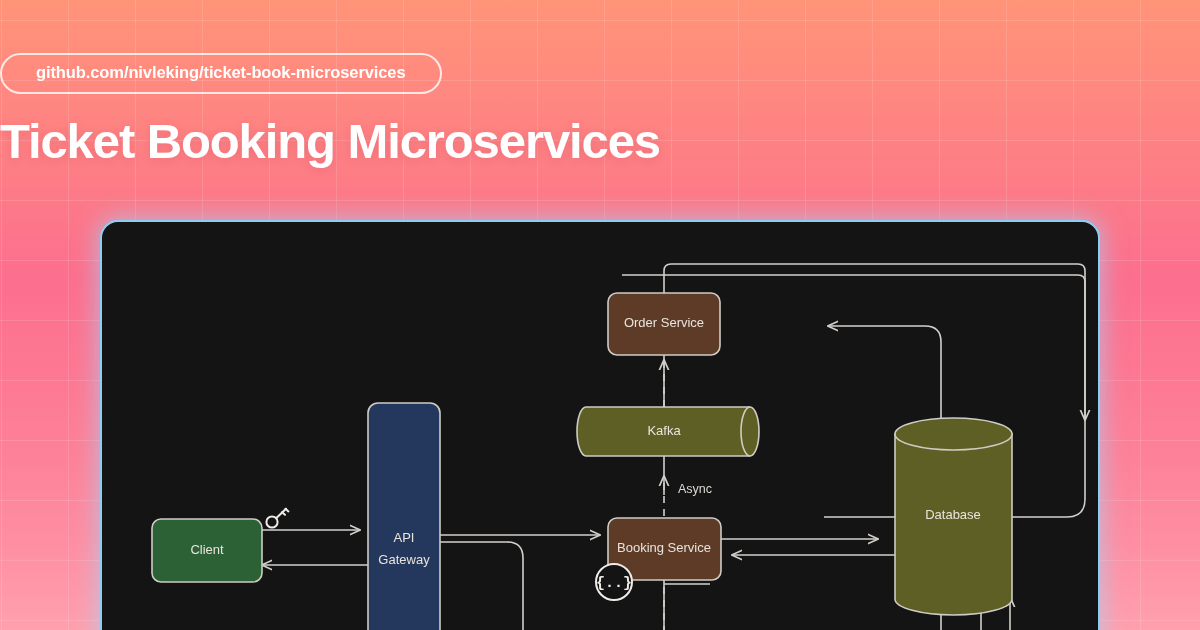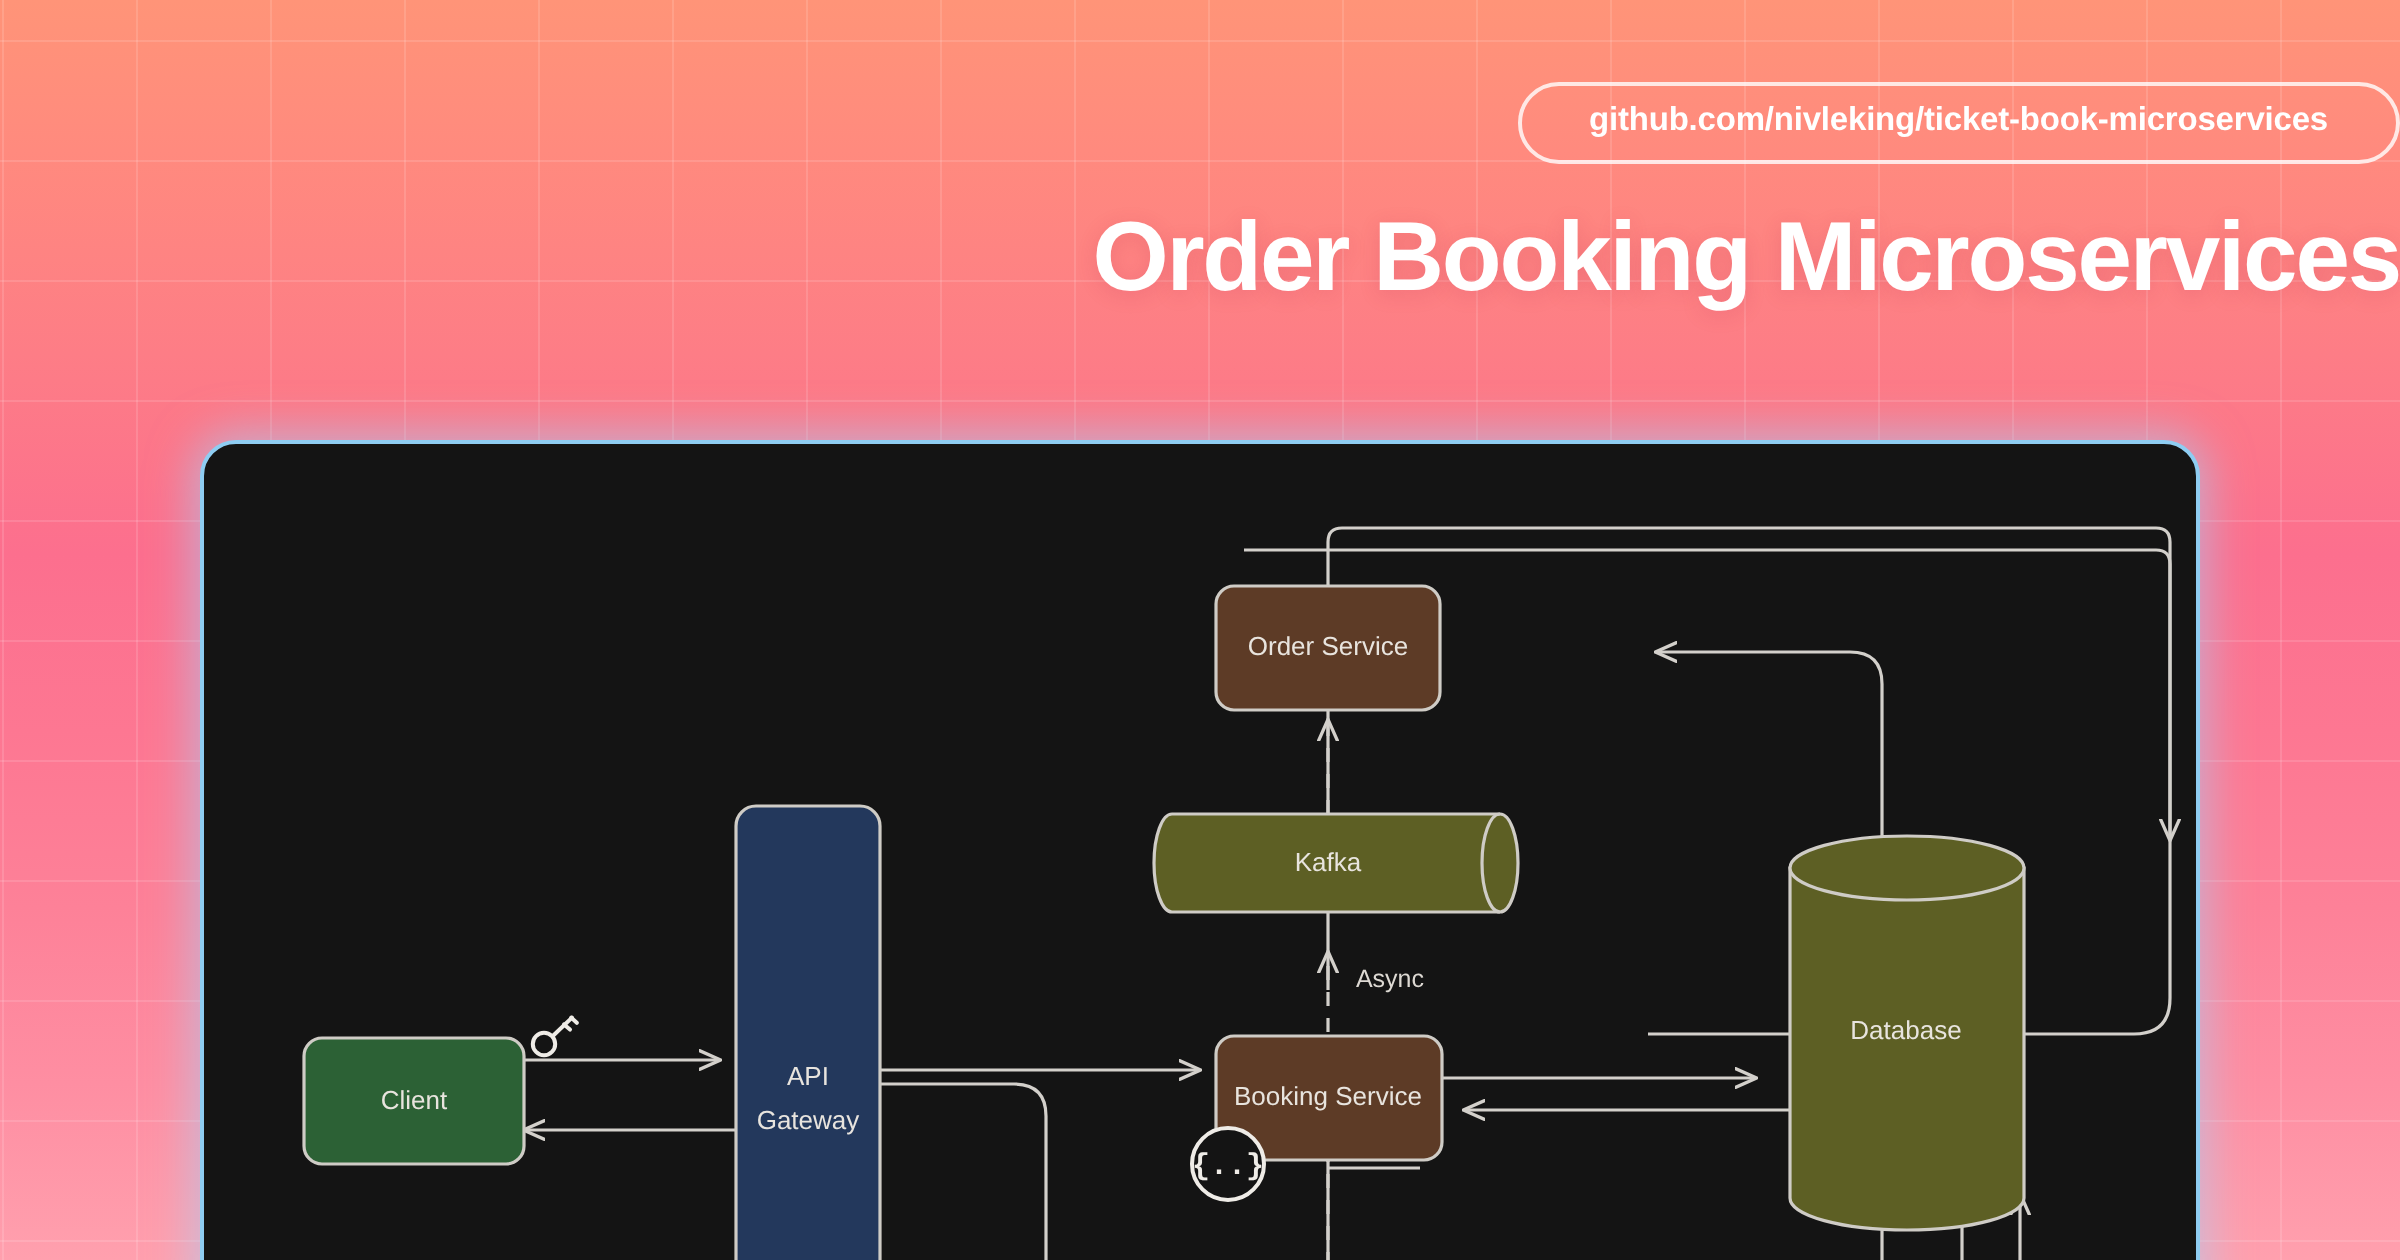--- a/index.html
+++ b/index.html
@@ -25,22 +25,22 @@
     background-image:
       linear-gradient(to right, rgba(255,255,255,0.13) 1px, transparent 1px),
       linear-gradient(to bottom, rgba(255,255,255,0.13) 1px, transparent 1px);
     background-size: 67px 60px;
     background-position: 1px 20px;
     pointer-events: none;
   }
 
   .header {
     position: absolute;
-    top: 0; left: 0; right: 0;
-    text-align: right;
+    top: 12px; left: 0; right: 0;
+    text-align: left;
     z-index: 3;
   }
   .url-pill {
     display: inline-block;
     margin-top: 41px;
     padding: 9px 34px 11px;
     border: 2px solid rgba(255,255,255,0.80);
     border-radius: 999px;
     color: #ffffff;
     font-size: 16.5px;
@@ -110,21 +110,21 @@
   }
   .icon-stroke { fill: none; stroke: #efece7; stroke-width: 2; stroke-linecap: round; }
 </style>
 </head>
 <body>
 
 <div class="grid-overlay"></div>
 
 <div class="header">
   <div class="url-pill">github.com/nivleking/ticket-book-microservices</div>
-  <h1 class="page-title">Order Booking Microservices</h1>
+  <h1 class="page-title">Ticket Booking Microservices</h1>
 </div>
 
 <div class="diagram-card">
   <svg width="1000" height="440" viewBox="0 0 1000 440" xmlns="http://www.w3.org/2000/svg">
 
     <defs>
       <marker id="arrowEnd" viewBox="0 0 10 10" refX="9.2" refY="5" markerWidth="7" markerHeight="7" orient="auto-start-reverse">
         <path d="M 0 0.8 L 9.5 5 L 0 9.2" fill="none" stroke="#d3d0cb" stroke-width="1.5" stroke-linecap="round" stroke-linejoin="round"></path>
       </marker>
     </defs>

